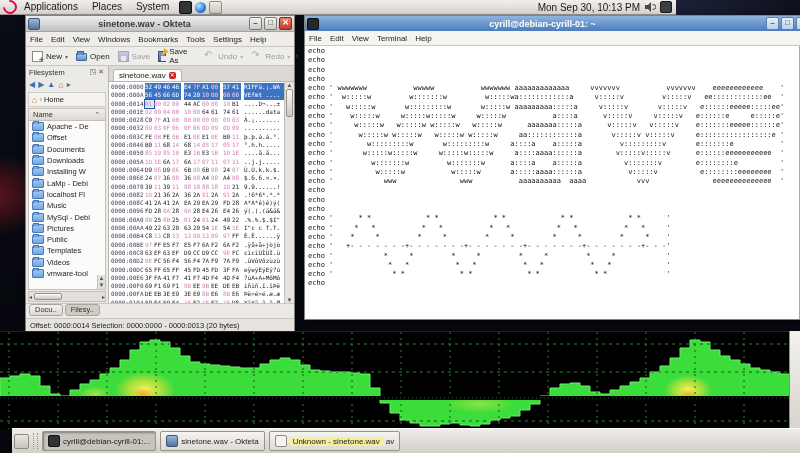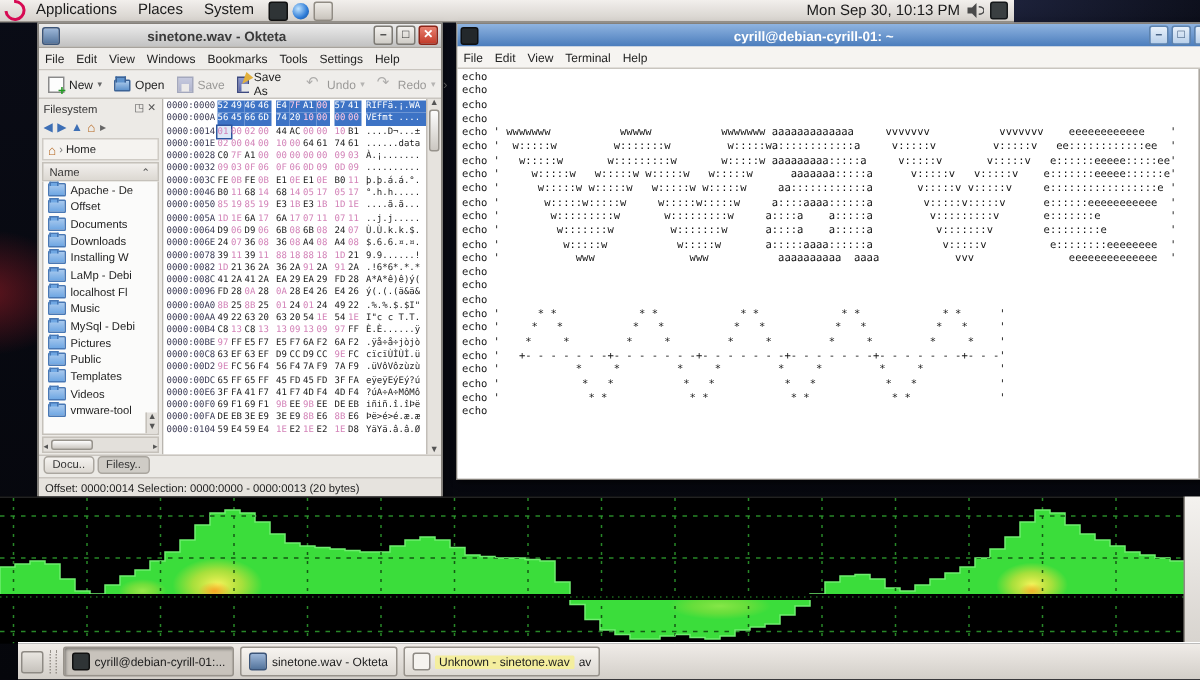--- a/index.html
+++ b/index.html
@@ -297,20 +297,26 @@
             <div id="fs-vscroll">▲<br>▼</div>
           </div>
         <div id="fs-hscroll">
           <span>◂</span>
           <span class="thumb"></span>
           <span class="sp"></span>
           <span>▸</span>
         </div>
       </div>
       <div id="ok-main">
+        <div id="hex-tabbar">
+          <div id="hex-tab">
+            <span>sinetone.wav</span>
+            <span id="tab-close">✕</span>
+          </div>
+        </div>
         <div id="hex-wrap">
           <div id="hexrows">
               <div class="hxr sel"><span class="off">0000:0000</span><span class="bts"><span class="by">52</span><span class="by">49</span><span class="by">46</span><span class="by g">46</span><span class="by">E4</span><span class="by np">7F</span><span class="by">A1</span><span class="by np g">00</span><span class="by">57</span><span class="by">41</span></span><span class="asc">RIFFä.¡.WA</span></div>
               <div class="hxr sel"><span class="off">0000:000A</span><span class="bts"><span class="by">56</span><span class="by">45</span><span class="by">66</span><span class="by g">6D</span><span class="by">74</span><span class="by">20</span><span class="by np">10</span><span class="by np g">00</span><span class="by np">00</span><span class="by np">00</span></span><span class="asc">VEfmt ....</span></div>
               <div class="hxr"><span class="off">0000:0014</span><span class="bts"><span class="by np cur">01</span><span class="by np">00</span><span class="by np">02</span><span class="by np g">00</span><span class="by">44</span><span class="by">AC</span><span class="by np">00</span><span class="by np g">00</span><span class="by np">10</span><span class="by">B1</span></span><span class="asc">....D¬...±</span></div>
               <div class="hxr"><span class="off">0000:001E</span><span class="bts"><span class="by np">02</span><span class="by np">00</span><span class="by np">04</span><span class="by np g">00</span><span class="by np">10</span><span class="by np">00</span><span class="by">64</span><span class="by g">61</span><span class="by">74</span><span class="by">61</span></span><span class="asc">......data</span></div>
               <div class="hxr"><span class="off">0000:0028</span><span class="bts"><span class="by">C0</span><span class="by np">7F</span><span class="by">A1</span><span class="by np g">00</span><span class="by np">00</span><span class="by np">00</span><span class="by np">00</span><span class="by np g">00</span><span class="by np">09</span><span class="by np">03</span></span><span class="asc">À.¡.......</span></div>
               <div class="hxr"><span class="off">0000:0032</span><span class="bts"><span class="by np">09</span><span class="by np">03</span><span class="by np">0F</span><span class="by np g">06</span><span class="by np">0F</span><span class="by np">06</span><span class="by np">0D</span><span class="by np g">09</span><span class="by np">0D</span><span class="by np">09</span></span><span class="asc">..........</span></div>
               <div class="hxr"><span class="off">0000:003C</span><span class="bts"><span class="by">FE</span><span class="by np">0B</span><span class="by">FE</span><span class="by np g">0B</span><span class="by">E1</span><span class="by np">0E</span><span class="by">E1</span><span class="by np g">0E</span><span class="by">B0</span><span class="by np">11</span></span><span class="asc">þ.þ.á.á.°.</span></div>
               <div class="hxr"><span class="off">0000:0046</span><span class="bts"><span class="by">B0</span><span class="by np">11</span><span class="by">68</span><span class="by np g">14</span><span class="by">68</span><span class="by np">14</span><span class="by np">05</span><span class="by np g">17</span><span class="by np">05</span><span class="by np">17</span></span><span class="asc">°.h.h.....</span></div>
@@ -369,24 +375,25 @@
       </div>
     <div id="term-body">
       <div id="term-lines">
           <div class="tln">echo</div>
           <div class="tln">echo</div>
           <div class="tln">echo</div>
           <div class="tln">echo</div>
           <div class="tln">echo ' wwwwwww           wwwww           wwwwwww aaaaaaaaaaaaa     vvvvvvv           vvvvvvv    eeeeeeeeeeee    '</div>
           <div class="tln">echo '  w:::::w         w:::::::w         w:::::wa::::::::::::a     v:::::v         v:::::v   ee::::::::::::ee  '</div>
           <div class="tln">echo '   w:::::w       w:::::::::w       w:::::w aaaaaaaaa:::::a     v:::::v       v:::::v   e::::::eeeee:::::ee'</div>
+          <div class="tln">echo '    w:::::w     w:::::w:::::w     w:::::w           a::::a      v:::::v     v:::::v   e::::::e     e:::::e'</div>
           <div class="tln">echo '     w:::::w   w:::::w w:::::w   w:::::w      aaaaaaa:::::a      v:::::v   v:::::v    e:::::::eeeee::::::e'</div>
           <div class="tln">echo '      w:::::w w:::::w   w:::::w w:::::w     aa::::::::::::a       v:::::v v:::::v     e:::::::::::::::::e '</div>
+          <div class="tln">echo '        w:::::::::w       w:::::::::w     a::::a    a:::::a         v:::::::::v       e:::::::e           '</div>
           <div class="tln">echo '       w:::::w:::::w     w:::::w:::::w     a::::aaaa::::::a        v:::::v:::::v      e::::::eeeeeeeeeee  '</div>
-          <div class="tln">echo '        w:::::::::w       w:::::::::w     a::::a    a:::::a         v:::::::::v       e:::::::e           '</div>
           <div class="tln">echo '         w:::::::w         w:::::::w      a::::a    a:::::a          v:::::::v        e::::::::e          '</div>
           <div class="tln">echo '          w:::::w           w:::::w       a:::::aaaa::::::a           v:::::v          e::::::::eeeeeeee  '</div>
           <div class="tln">echo '            www               www           aaaaaaaaaa  aaaa            vvv               eeeeeeeeeeeeee  '</div>
           <div class="tln">echo</div>
           <div class="tln">echo</div>
           <div class="tln">echo</div>
           <div class="tln">echo '      * *             * *             * *             * *             * *      '</div>
           <div class="tln">echo '     *   *           *   *           *   *           *   *           *   *     '</div>
           <div class="tln">echo '    *     *         *     *         *     *         *     *         *     *    '</div>
           <div class="tln">echo '   +- - - - - - -+- - - - - - -+- - - - - - -+- - - - - - -+- - - - - - -+- - -'</div>

